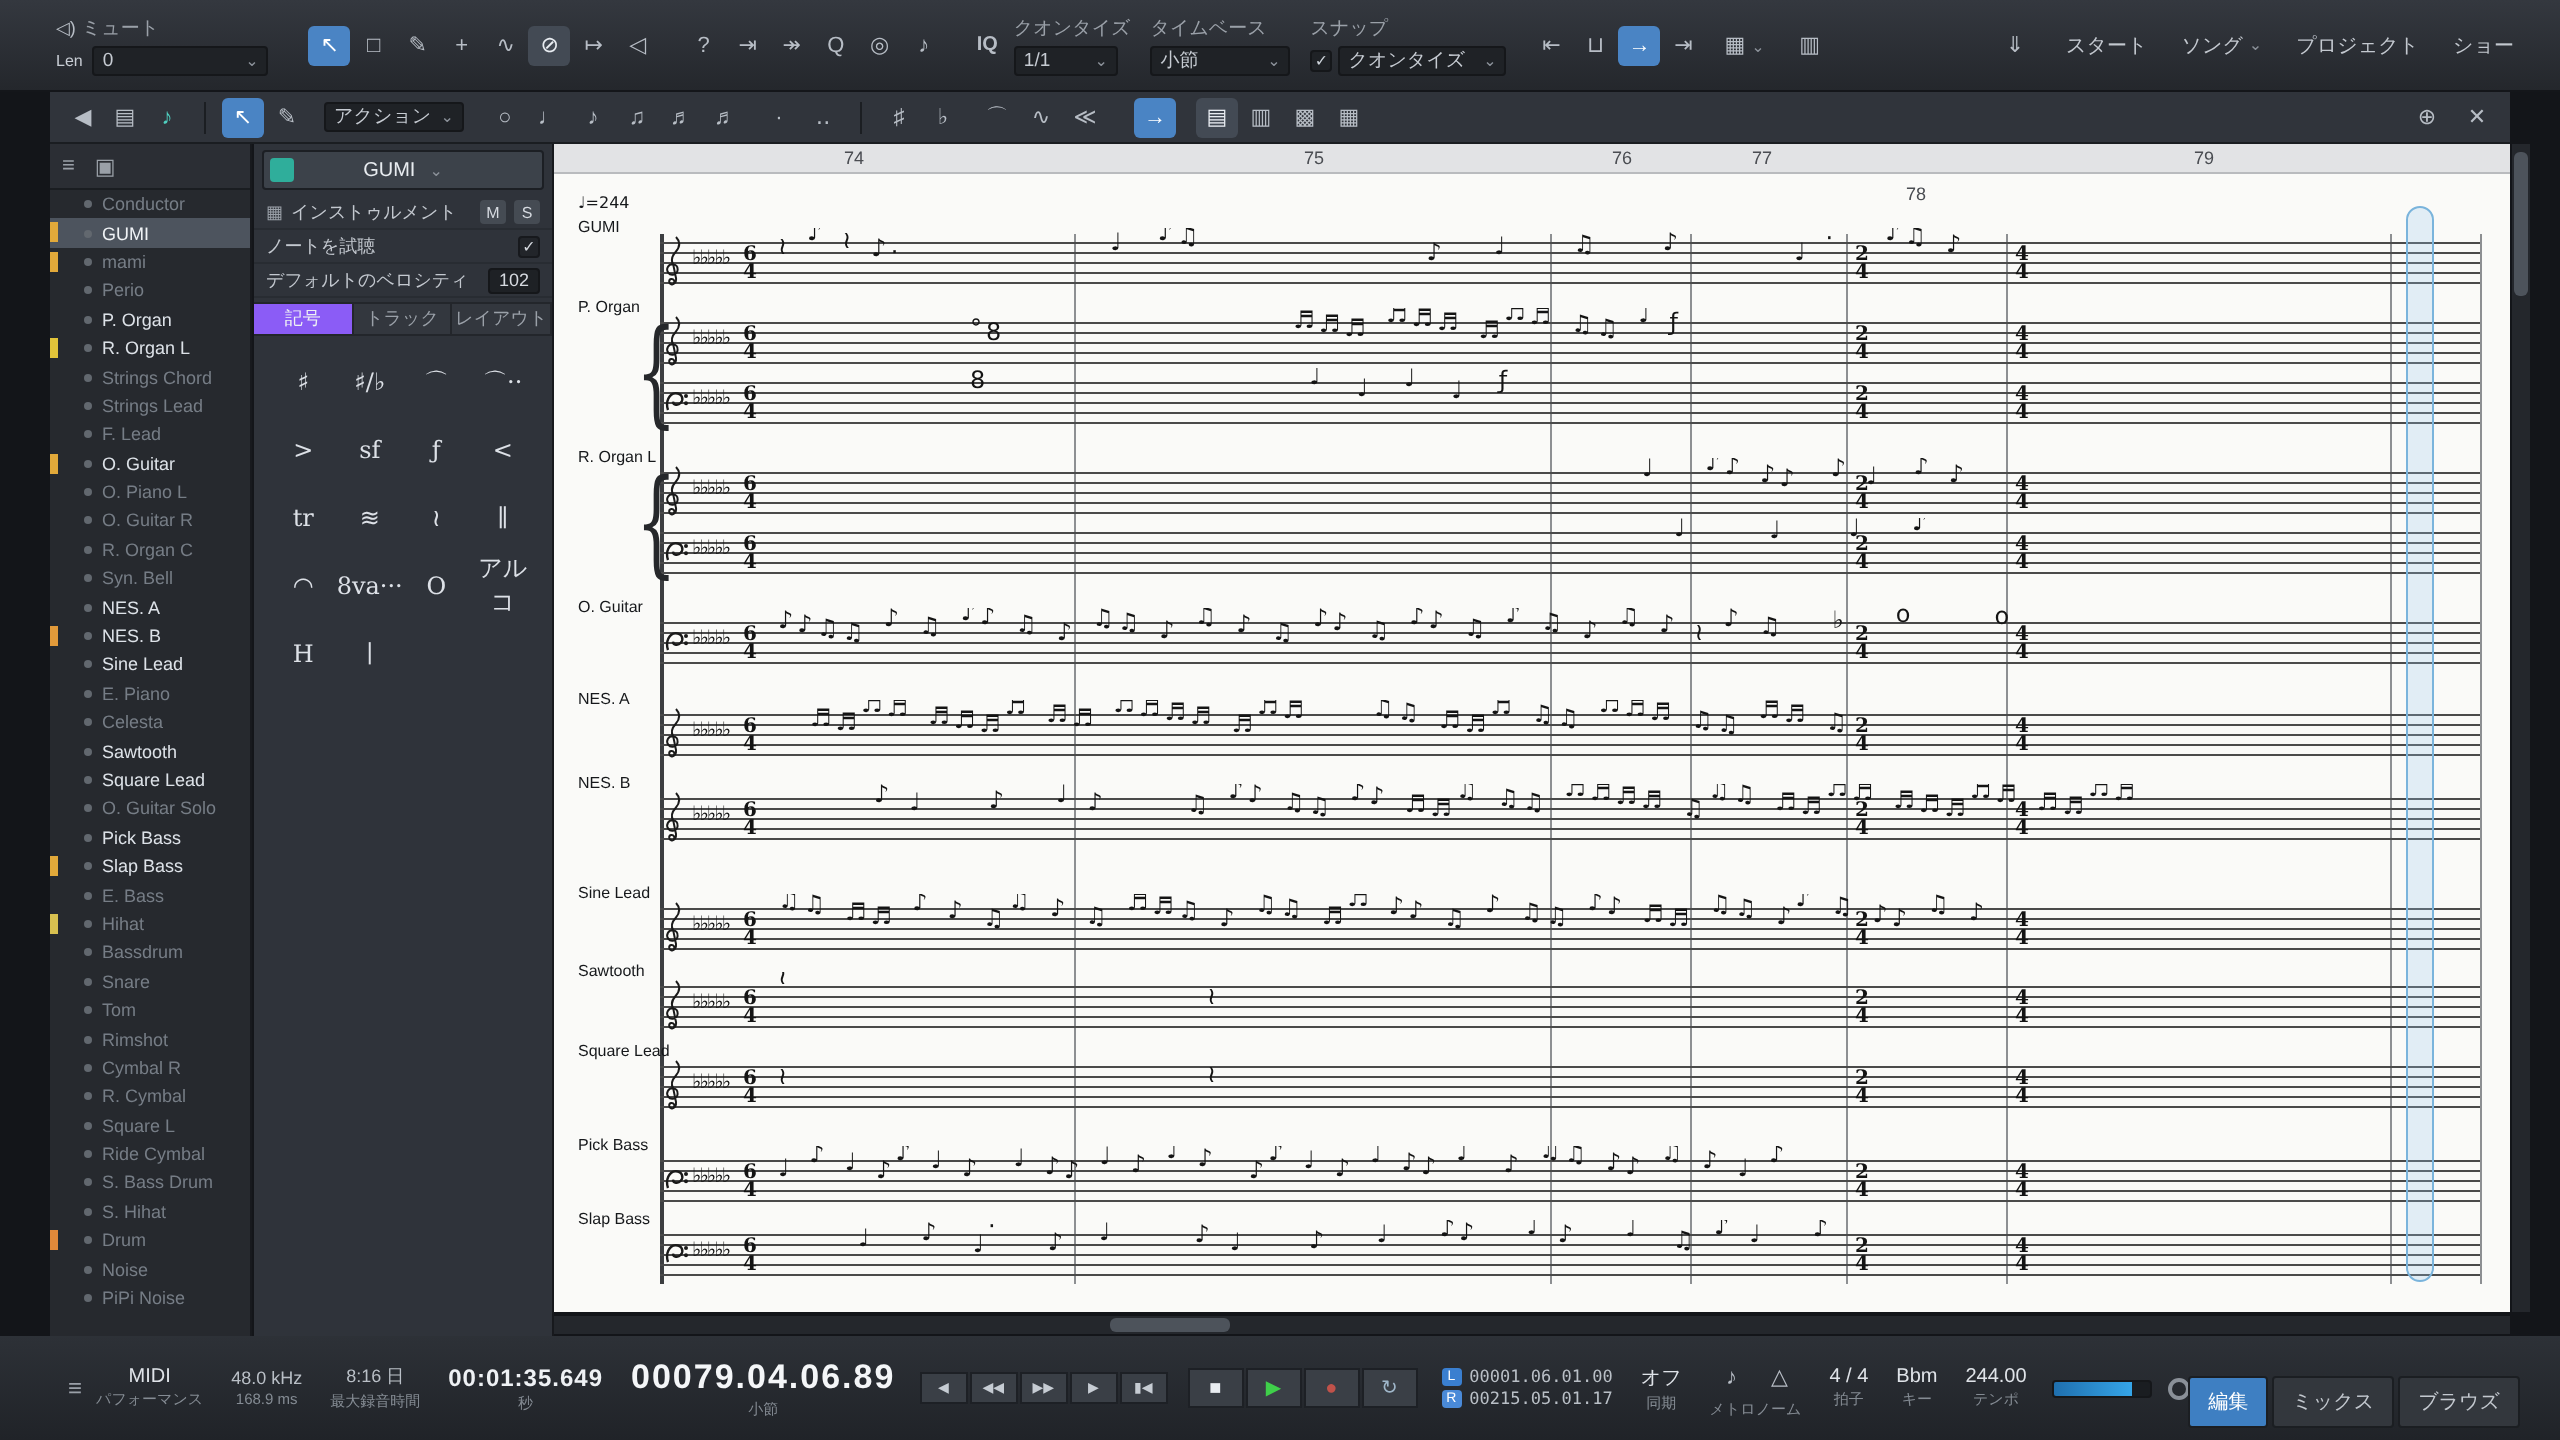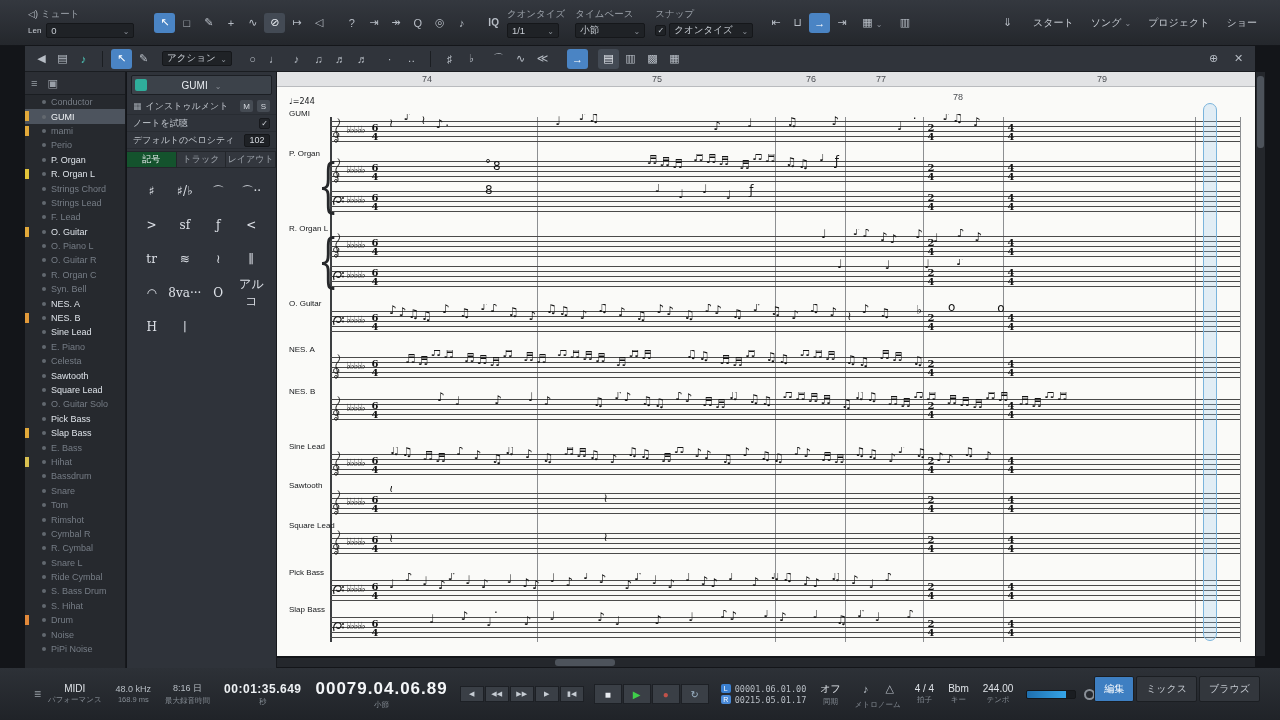--- a/index.html
+++ b/index.html
@@ -69,21 +69,21 @@
   .insp-ic{font-size:9px;color:#9aa0a8;}
   .ms{width:13px;height:12px;background:#454b53;border-radius:2px;font-size:8px;color:#d6dae0;
     display:flex;align-items:center;justify-content:center;}
   .cbx2{width:11px;height:11px;background:#22252a;border:1px solid #17191d;border-radius:2px;
     font-size:8px;color:#d6dae0;display:flex;align-items:center;justify-content:center;}
   .velbox{min-width:26px;height:13px;background:#1e2125;border:1px solid #15171a;border-radius:2px;
     font-size:9px;color:#d6dae0;display:flex;align-items:center;justify-content:center;padding:0 3px;}
   .insp-tabs{display:flex;height:17px;margin-top:2px;border-top:1px solid #23262b;border-bottom:1px solid #23262b;}
   .insp-tab{flex:1;display:flex;align-items:center;justify-content:center;font-size:9px;
     color:#9aa0a8;background:#33373e;border-right:1px solid #23262b;}
-  .insp-tab.active{background:#14532d;color:#eef1f4;}
+  .insp-tab.active{background:#8b5cf6;color:#eef1f4;}
   .sym-grid{display:grid;grid-template-columns:repeat(4,1fr);row-gap:16px;padding:14px 8px;
     font-size:12px;color:#dde1e7;text-align:center;}
   .sym-cell{height:18px;display:flex;align-items:center;justify-content:center;font-family:"DejaVu Serif",serif;}
 
   
   .score{position:absolute;left:277px;top:72px;width:978px;height:584px;background:#fafaf8;}
   .ruler{position:absolute;top:0;left:0;right:0;height:15px;background:#e2e3e5;
     border-bottom:1px solid #b9bbbe;}
   .m-num{position:absolute;top:2px;transform:translateX(-50%);font-size:9px;color:#4a4d52;}
   .canvas{position:absolute;left:0;top:15px;right:0;bottom:0;overflow:hidden;}
@@ -131,21 +131,21 @@
   .lr{align-items:flex-start;}
   .lr-row{display:flex;align-items:center;gap:4px;font-size:8.5px;color:#b9bfc6;
     font-family:"DejaVu Sans Mono",monospace;}
   .lr-chip{width:10px;height:9px;background:#3a7fd0;border-radius:2px;color:#fff;font-size:7px;
     display:flex;align-items:center;justify-content:center;font-family:"Liberation Sans",sans-serif;}
   .lr-chip.r{background:#4a8ad8;}
   .meter{width:50px;height:9px;border:1px solid #15171a;border-radius:2px;margin-left:6px;
     background:#1a1d21;overflow:hidden;}
   .meter-fill{width:80%;height:100%;background:linear-gradient(to right,#1f6fae,#35a5e8);}
   .knob{width:11px;height:11px;border:2px solid #8a9098;border-radius:50%;margin-left:8px;}
-  .t-right{position:absolute;right:20px;top:8px;display:flex;gap:2px;}
+  .t-right{position:absolute;right:20px;top:20px;display:flex;gap:2px;}
   .rt-btn{height:26px;padding:0 9px;background:#33373d;border:1px solid #1b1e22;font-size:10px;
     color:#c3c8cf;display:flex;align-items:center;border-radius:2px;}
   .rt-btn.active{background:#3e7fc2;color:#fff;}
 </style>
 </head>
 <body>
 
 <div class="window">
 
   <header class="topbar">
@@ -439,21 +439,21 @@
           <span class="tlabel">Cymbal R</span>
         </div>
         <div class="trow dim">
           <span class="chip"></span>
           <span class="dot"></span>
           <span class="tlabel">R. Cymbal</span>
         </div>
         <div class="trow dim">
           <span class="chip"></span>
           <span class="dot"></span>
-          <span class="tlabel">Snare L</span>
+          <span class="tlabel">Square L</span>
         </div>
         <div class="trow dim">
           <span class="chip"></span>
           <span class="dot"></span>
           <span class="tlabel">Ride Cymbal</span>
         </div>
         <div class="trow dim">
           <span class="chip"></span>
           <span class="dot"></span>
           <span class="tlabel">S. Bass Drum</span>

